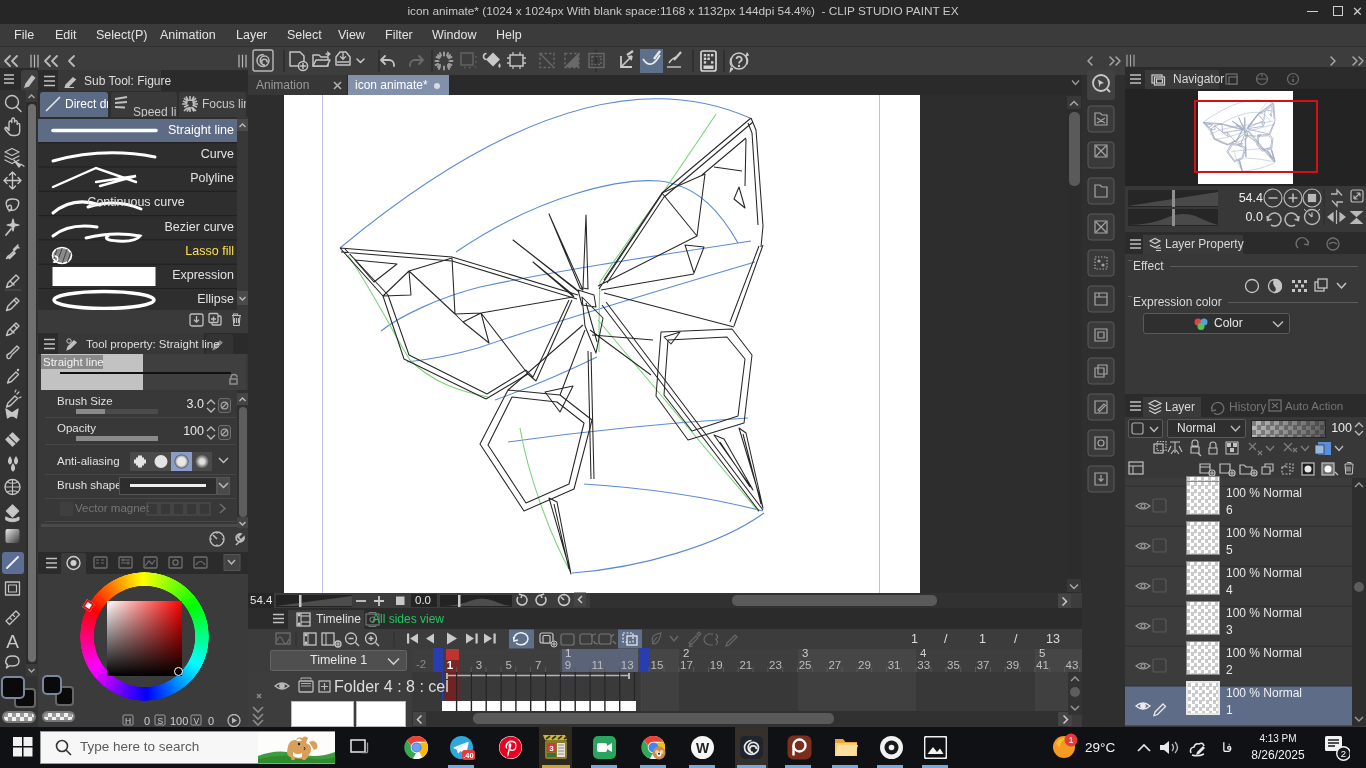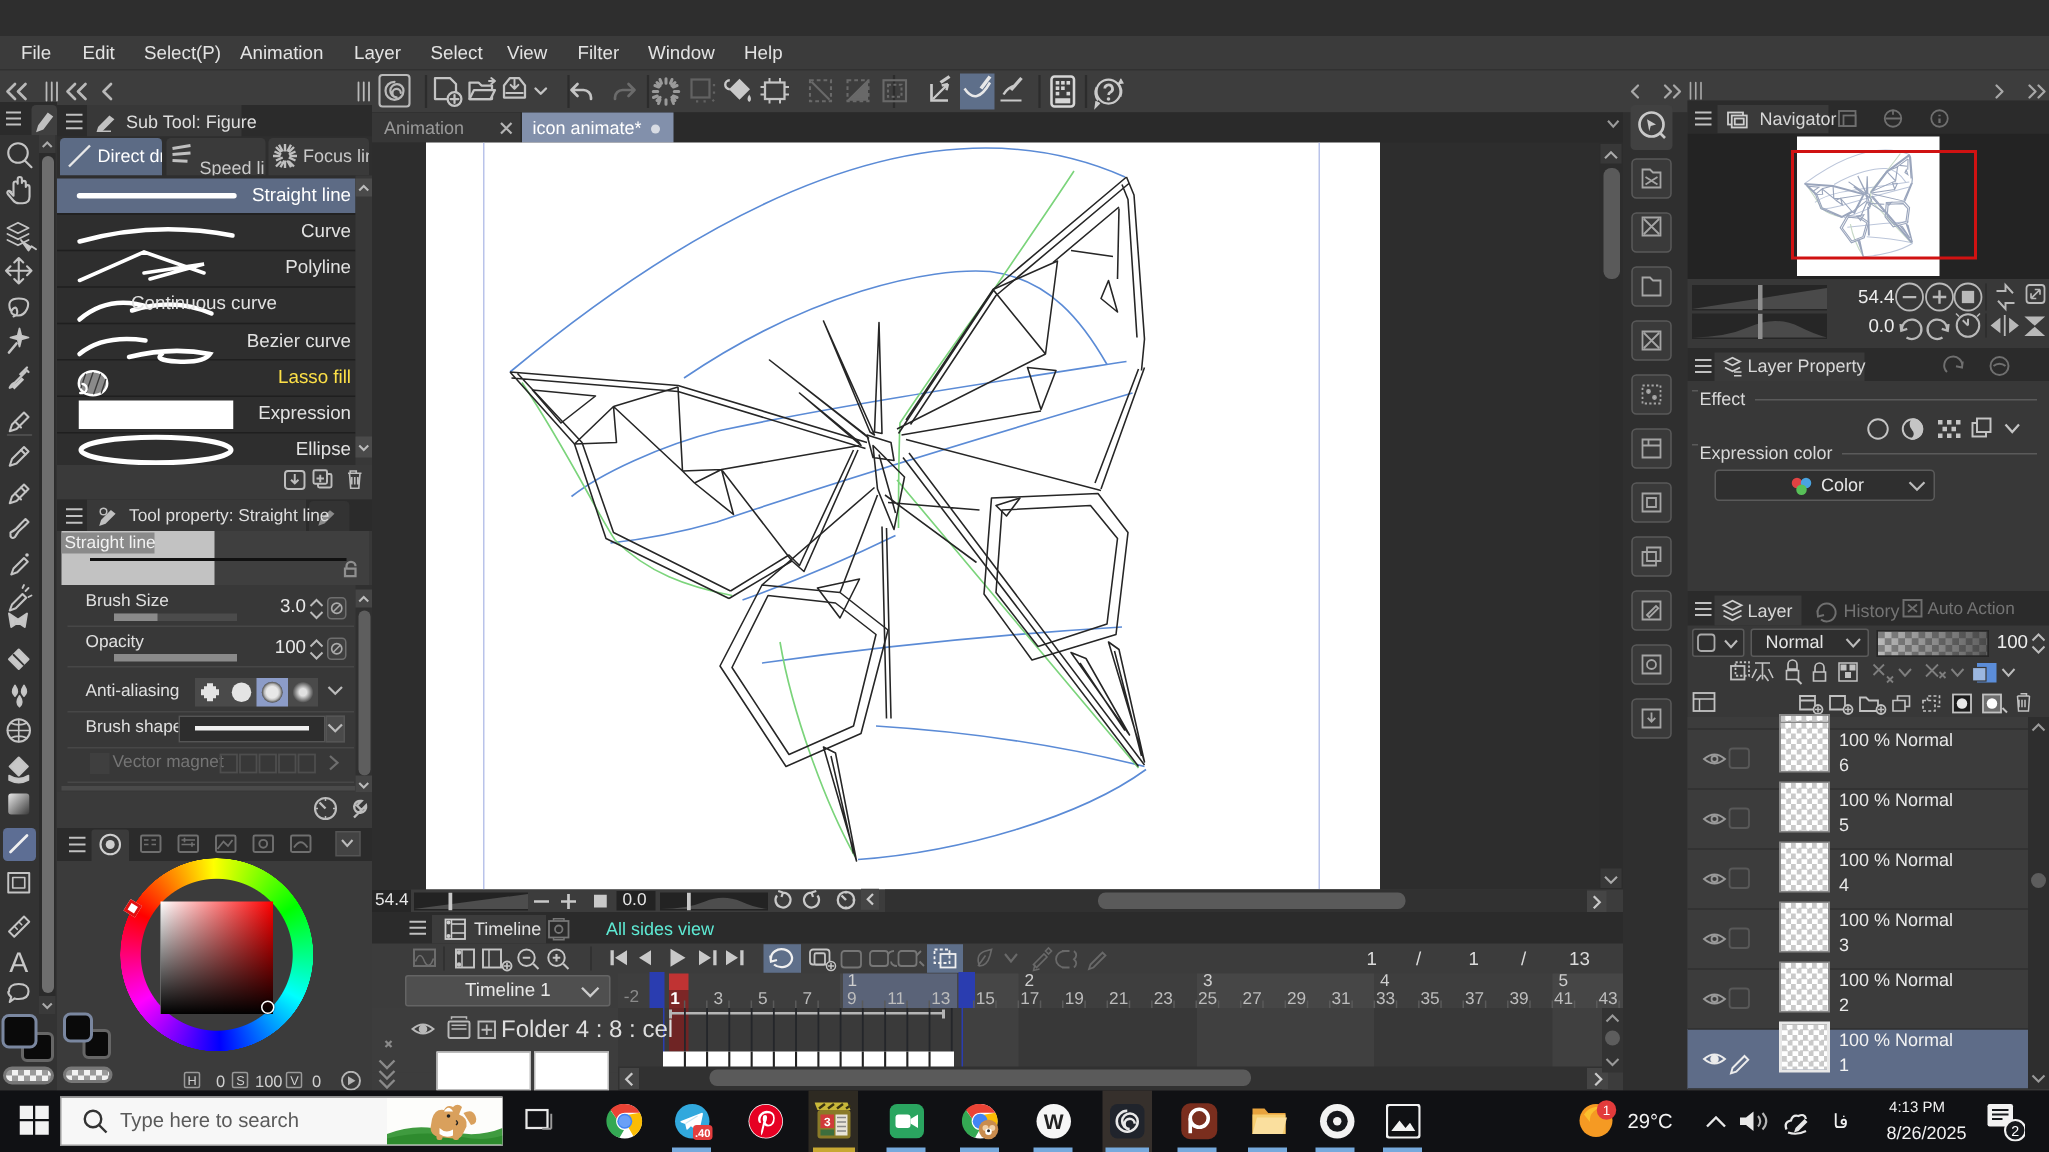--- a/index.html
+++ b/index.html
@@ -5,20 +5,26 @@
 *{margin:0;padding:0;box-sizing:border-box}
 html,body{width:1366px;height:768px;overflow:hidden;background:#2e2e2e;font-family:"Liberation Sans",sans-serif}
 .ab{position:absolute;white-space:nowrap}
 #app{position:relative;width:1366px;height:768px;background:#2e2e2e;overflow:hidden}
 svg{display:block}
 </style>
 </head>
 <body>
 <div id="app">
 
+<div class="ab" style="left:0;top:0;width:1366px;height:24px;background:#262626">
+  <div class="ab" style="left:0;top:4px;width:1366px;text-align:center;font-size:11.8px;color:#c9c9c9">icon animate* (1024 x 1024px With blank space:1168 x 1132px 144dpi 54.4%)&nbsp; - CLIP STUDIO PAINT EX</div>
+  <div class="ab" style="left:1307px;top:11px;width:11px;height:1px;background:#cfcfcf"></div>
+  <div class="ab" style="left:1333px;top:6px;width:10px;height:10px;border:1px solid #cfcfcf"></div>
+  <div class="ab" style="left:1352px;top:4px;font-size:13px;color:#cfcfcf">✕</div>
+</div>
 
 <div class="ab" style="left:0;top:24px;width:1366px;height:23px;background:#3b3b3b;border-bottom:1px solid #313131">
   <div class="ab" style="left:14px;top:4px;font-size:12.5px;color:#e3e3e3">File</div>
   <div class="ab" style="left:55px;top:4px;font-size:12.5px;color:#e3e3e3">Edit</div>
   <div class="ab" style="left:96px;top:4px;font-size:12.5px;color:#e3e3e3">Select(P)</div>
   <div class="ab" style="left:160px;top:4px;font-size:12.5px;color:#e3e3e3">Animation</div>
   <div class="ab" style="left:236px;top:4px;font-size:12.5px;color:#e3e3e3">Layer</div>
   <div class="ab" style="left:287px;top:4px;font-size:12.5px;color:#e3e3e3">Select</div>
   <div class="ab" style="left:338px;top:4px;font-size:12.5px;color:#e3e3e3">View</div>
   <div class="ab" style="left:385px;top:4px;font-size:12.5px;color:#e3e3e3">Filter</div>
@@ -930,21 +936,21 @@
           <circle cx="29" cy="4" r="0.8" fill="#cfcfcf"></circle>
           <circle cx="29" cy="13" r="0.8" fill="#cfcfcf"></circle>
         </g>
     <g stroke="#767676" stroke-width="1.2" fill="none">
           <rect x="96" y="3" width="13" height="11"></rect>
           <path d="M99,3 v-1.5 h7 v1.5 M99,14 v1.5 h7 v-1.5" stroke-width="1"></path>
           <circle cx="102.5" cy="8.5" r="2.5"></circle>
         </g>
   </svg>
   <div class="ab" style="left:68px;top:4px;font-size:12px;color:#e0e0e0">Timeline</div>
-  <div class="ab" style="left:156px;top:4px;font-size:12px;color:#5eead4">All sides view</div>
+  <div class="ab" style="left:124px;top:4px;font-size:12px;color:#22c55e">All sides view</div>
 
   <svg class="ab" style="left:0;top:21px" width="834" height="20">
     <g stroke="#6e6e6e" fill="none" stroke-width="1.3">
       <rect x="28" y="4" width="14" height="11"></rect>
           <path d="M29,12 q3,-8 6,0 q3,6 6,-2" stroke-width="1.1"></path>
     </g>
     <path d="M48,2 v16" stroke="#2e2e2e"></path>
     <g stroke="#c5c5c5" fill="none" stroke-width="1.3">
       <rect x="56" y="4" width="12" height="12"></rect>
           <path d="M60,4 v12" stroke-width="1"></path>
@@ -1275,21 +1281,21 @@
         <path d="M2,6 h4 l5,-4 v13 l-5,-4 h-4 z" fill="#e8e8e8"></path>
         <path d="M14,5 q3,3.5 0,7 M17,3 q5,5.5 0,11" stroke="#b5b5b5" fill="none" stroke-width="1.4"></path>
       </svg>
   <svg class="ab" style="left:1188px;top:12px" width="20" height="18">
         <path d="M3,14 q-2,-5 3,-6 q1,-4 5,-3 q4,-2 5,2" stroke="#e8e8e8" fill="none" stroke-width="1.5"></path>
         <path d="M9,13 l6,-6 l2,2 l-6,6 l-3,1 z" fill="#e8e8e8"></path>
         <path d="M4,16 q6,2 12,-1" stroke="#e8e8e8" fill="none" stroke-width="1.4"></path>
       </svg>
   <div class="ab" style="left:1222px;top:13px;font-size:13px;color:#f2f2f2">فا</div>
   <div class="ab" style="left:1248px;top:6px;width:60px;text-align:center;font-size:10px;color:#f2f2f2">4:13 PM</div>
-  <div class="ab" style="left:1245px;top:21px;width:66px;text-align:right;font-size:12px;color:#f2f2f2">8/26/2025</div>
+  <div class="ab" style="left:1245px;top:21px;width:66px;text-align:center;font-size:12px;color:#f2f2f2">8/26/2025</div>
   <svg class="ab" style="left:1324px;top:8px" width="26" height="26">
         <rect x="1" y="1" width="17" height="15" rx="1.5" fill="#f2f2f2"></rect>
         <path d="M4,5 h11 M4,8 h11 M4,11 h7" stroke="#16181c" stroke-width="1.4"></path>
         <circle cx="19.5" cy="18.5" r="6.8" fill="#16181c" stroke="#f2f2f2" stroke-width="1.4"></circle>
         <text x="19.5" y="22" text-anchor="middle" font-size="9.5" fill="#fff" font-family="Liberation Sans">2</text>
       </svg>
 </div>
 
 </div>
 

